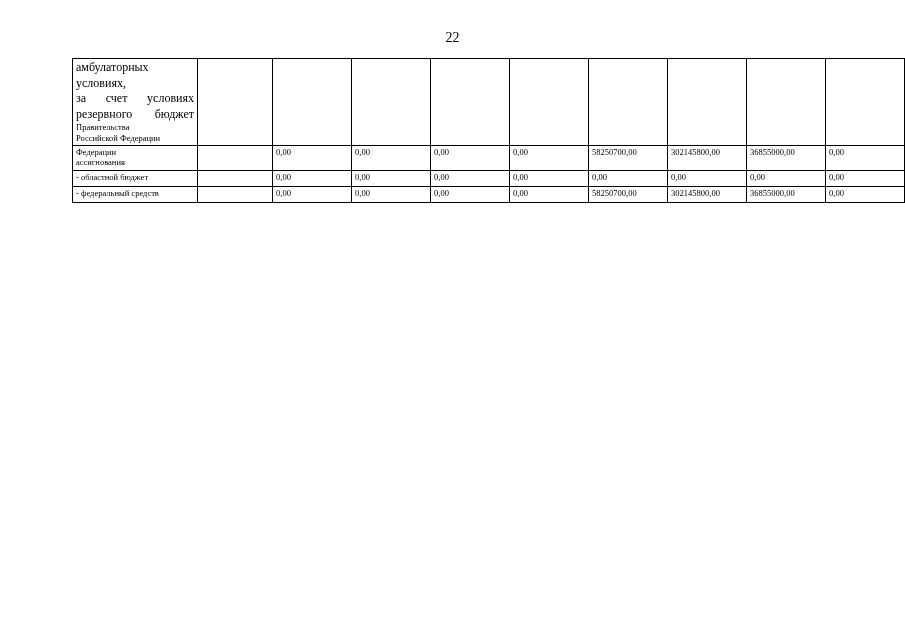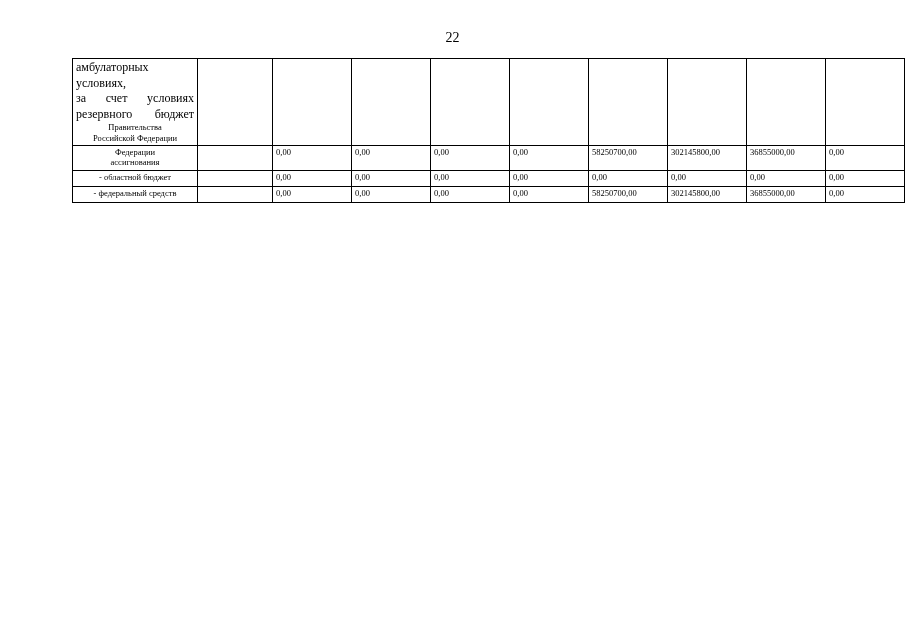--- a/index.html
+++ b/index.html
@@ -60,21 +60,21 @@
     width: 72px;
     vertical-align: top;
   }
   .justify-block {
     text-align: justify;
     text-align-last: justify;
     font-size: 12px;
     line-height: 1.3;
   }
   .plain-label {
-    text-align: center;
+    text-align: left;
   }
   .row-tall td { height: 58px; }
   .row-mid td { height: 22px; }
   .row-short td { height: 13px; }
 </style>
 </head>
 <body>
 
 <div class="page">
 

